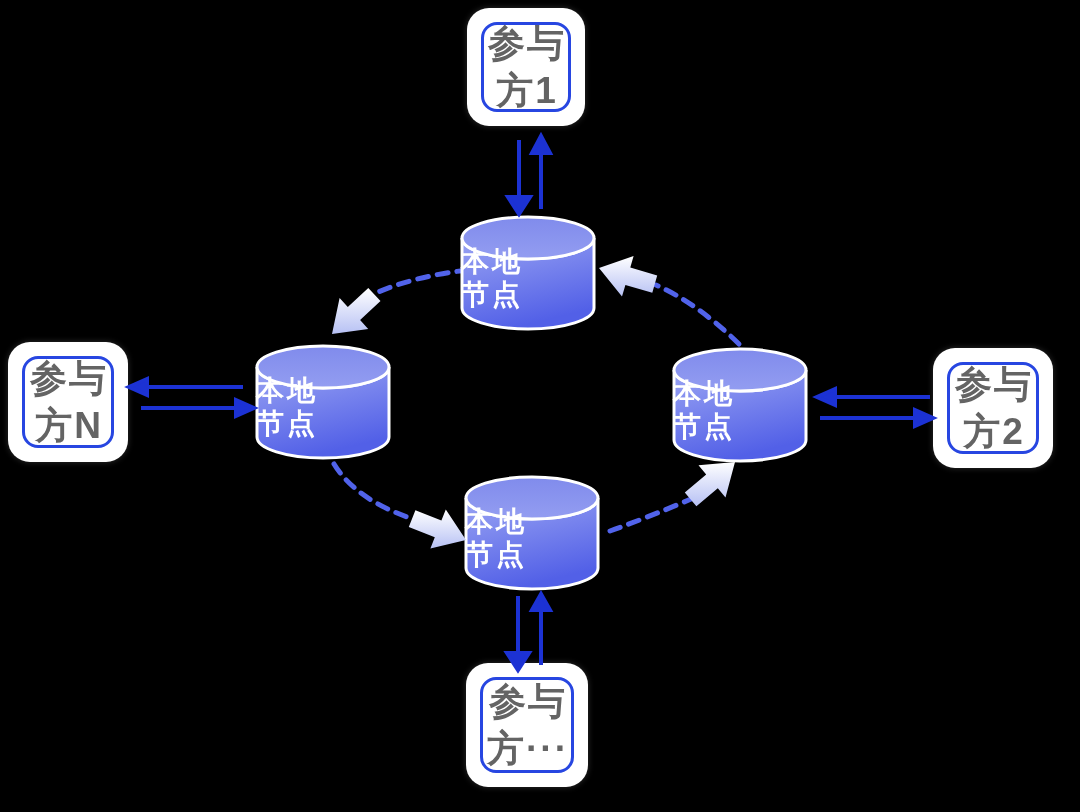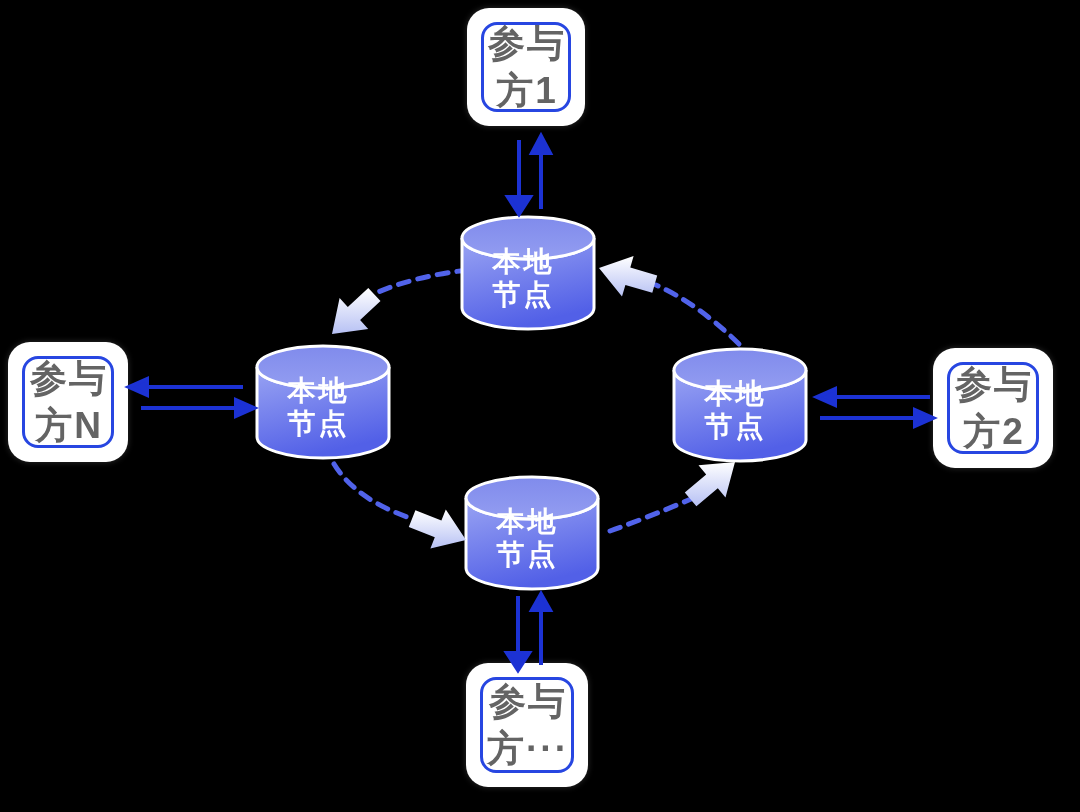--- a/index.html
+++ b/index.html
@@ -6,21 +6,21 @@
   .stage{
     position:relative;width:1080px;height:812px;background:#000;overflow:hidden;
     font-family:"Liberation Sans","DejaVu Sans",sans-serif;
   }
   .layer{position:absolute;left:0;top:0;pointer-events:none;}
   
   .node{position:absolute;width:140px;height:118px;}
   .node svg{position:absolute;left:0;top:0;}
   .node-label{
     position:absolute;left:0;right:12px;top:31px;
-    display:flex;flex-direction:column;align-items:center;
+    display:flex;flex-direction:column;align-items:flex-start;
     color:#ffffff;font-weight:bold;font-size:28px;line-height:33px;letter-spacing:3px;
     text-indent:3px;
   }
   .node-label span{display:block;}
   
   .pbox{
     position:absolute;background:#ffffff;border-radius:22px;padding:14px;
     box-sizing:border-box;display:flex;
     box-shadow:0 0 6px rgba(255,255,255,0.18);
     text-align:center;

